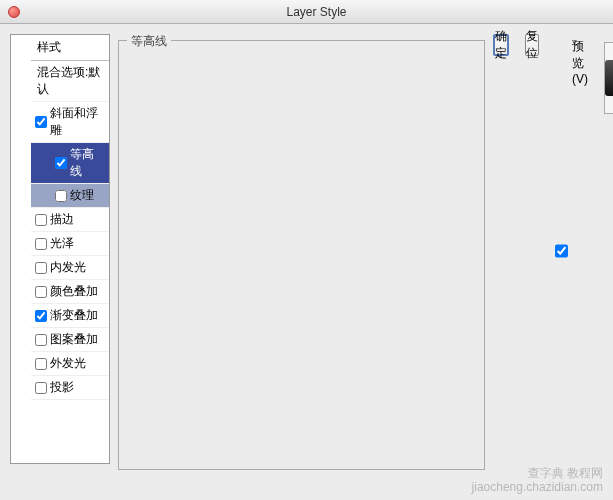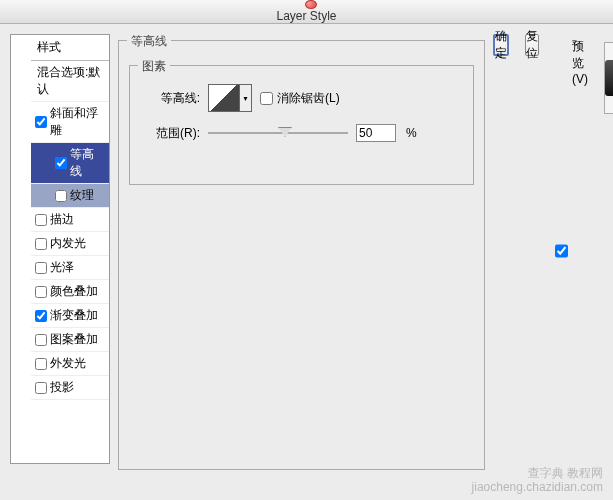--- a/index.html
+++ b/index.html
@@ -1,18 +1,18 @@
 <!DOCTYPE html>
 <html><head>
 <meta charset="utf-8">
 <style>
 * { box-sizing: border-box; margin: 0; padding: 0; font-family: "SimSun", "宋体", sans-serif; font-size: 12px; }
 body { background: #ececec; width: 613px; height: 500px; position: relative; }
 
-.titlebar { height: 24px; background: linear-gradient(#f7f7f7, #dedede); border-bottom: 1px solid #b0b0b0; display: flex; align-items: center; flex-direction: column; }
+.titlebar { height: 24px; background: linear-gradient(#f7f7f7, #dedede); border-bottom: 1px solid #b0b0b0; display: flex; align-items: center; }
 .titlebar .close { width: 12px; height: 12px; border-radius: 50%; background: radial-gradient(circle at 30% 30%, #ff9a8f, #d44); margin-left: 8px; border: 1px solid #b33; }
 .titlebar .title { margin: 0 auto; color: #333; }
 
 .dialog { display: flex; padding: 10px; gap: 8px; height: calc(100% - 24px - 26px); }
 
 .styles-panel { width: 100px; border: 1px solid #999; background: #fff; padding-left: 20px; }
 .styles-header { padding: 4px 6px; border-bottom: 1px solid #bbb; }
 .style-row { padding: 3px 4px; display: flex; align-items: center; gap: 3px; border-bottom: 1px solid #eee; cursor: pointer; }
 .style-row.blend { padding-left: 6px; }
 .style-row.sub { padding-left: 24px; }
@@ -71,25 +71,25 @@
     <div class="style-row sub selected-light">
       <input type="checkbox" style="">
       <span>纹理</span>
     </div>
     <div class="style-row">
       <input type="checkbox" style="">
       <span>描边</span>
     </div>
     <div class="style-row">
       <input type="checkbox" style="">
-      <span>内发光</span>
+      <span>光泽</span>
     </div>
     <div class="style-row">
       <input type="checkbox" style="">
-      <span>光泽</span>
+      <span>内发光</span>
     </div>
     <div class="style-row">
       <input type="checkbox" style="">
       <span>颜色叠加</span>
     </div>
     <div class="style-row">
       <input type="checkbox" checked="" style="">
       <span>渐变叠加</span>
     </div>
     <div class="style-row">
@@ -102,44 +102,20 @@
     </div>
     <div class="style-row">
       <input type="checkbox" style="">
       <span>投影</span>
     </div>
   </div>
 
   <div class="content">
     <div class="group" style="height: 430px;">
       <span class="group-label">等高线</span>
-      <div class="inner-group">
-        <span class="group-label">图素</span>
-        <div class="row">
-          <label>等高线:</label>
-          <div style="display:flex;">
-            <div class="swatch"></div>
-            <div class="swatch-dd">
-              <span style="font-size:8px;">▾</span>
-            </div>
-          </div>
-          <div class="chk">
-            <input type="checkbox" style="">
-            <span>消除锯齿(L)</span>
-          </div>
-        </div>
-        <div class="row">
-          <label>范围(R):</label>
-          <div class="slider-track">
-            <div class="slider-thumb"></div>
-          </div>
-          <input class="val-input" value="50" style="">
-          <span class="pct">%</span>
-        </div>
-      </div>
     </div>
   </div>
 
   <div class="right-panel">
     <div class="btn primary">
         <span>确定</span>
       </div>
     <div class="btn">
         <span>复位</span>
       </div>

